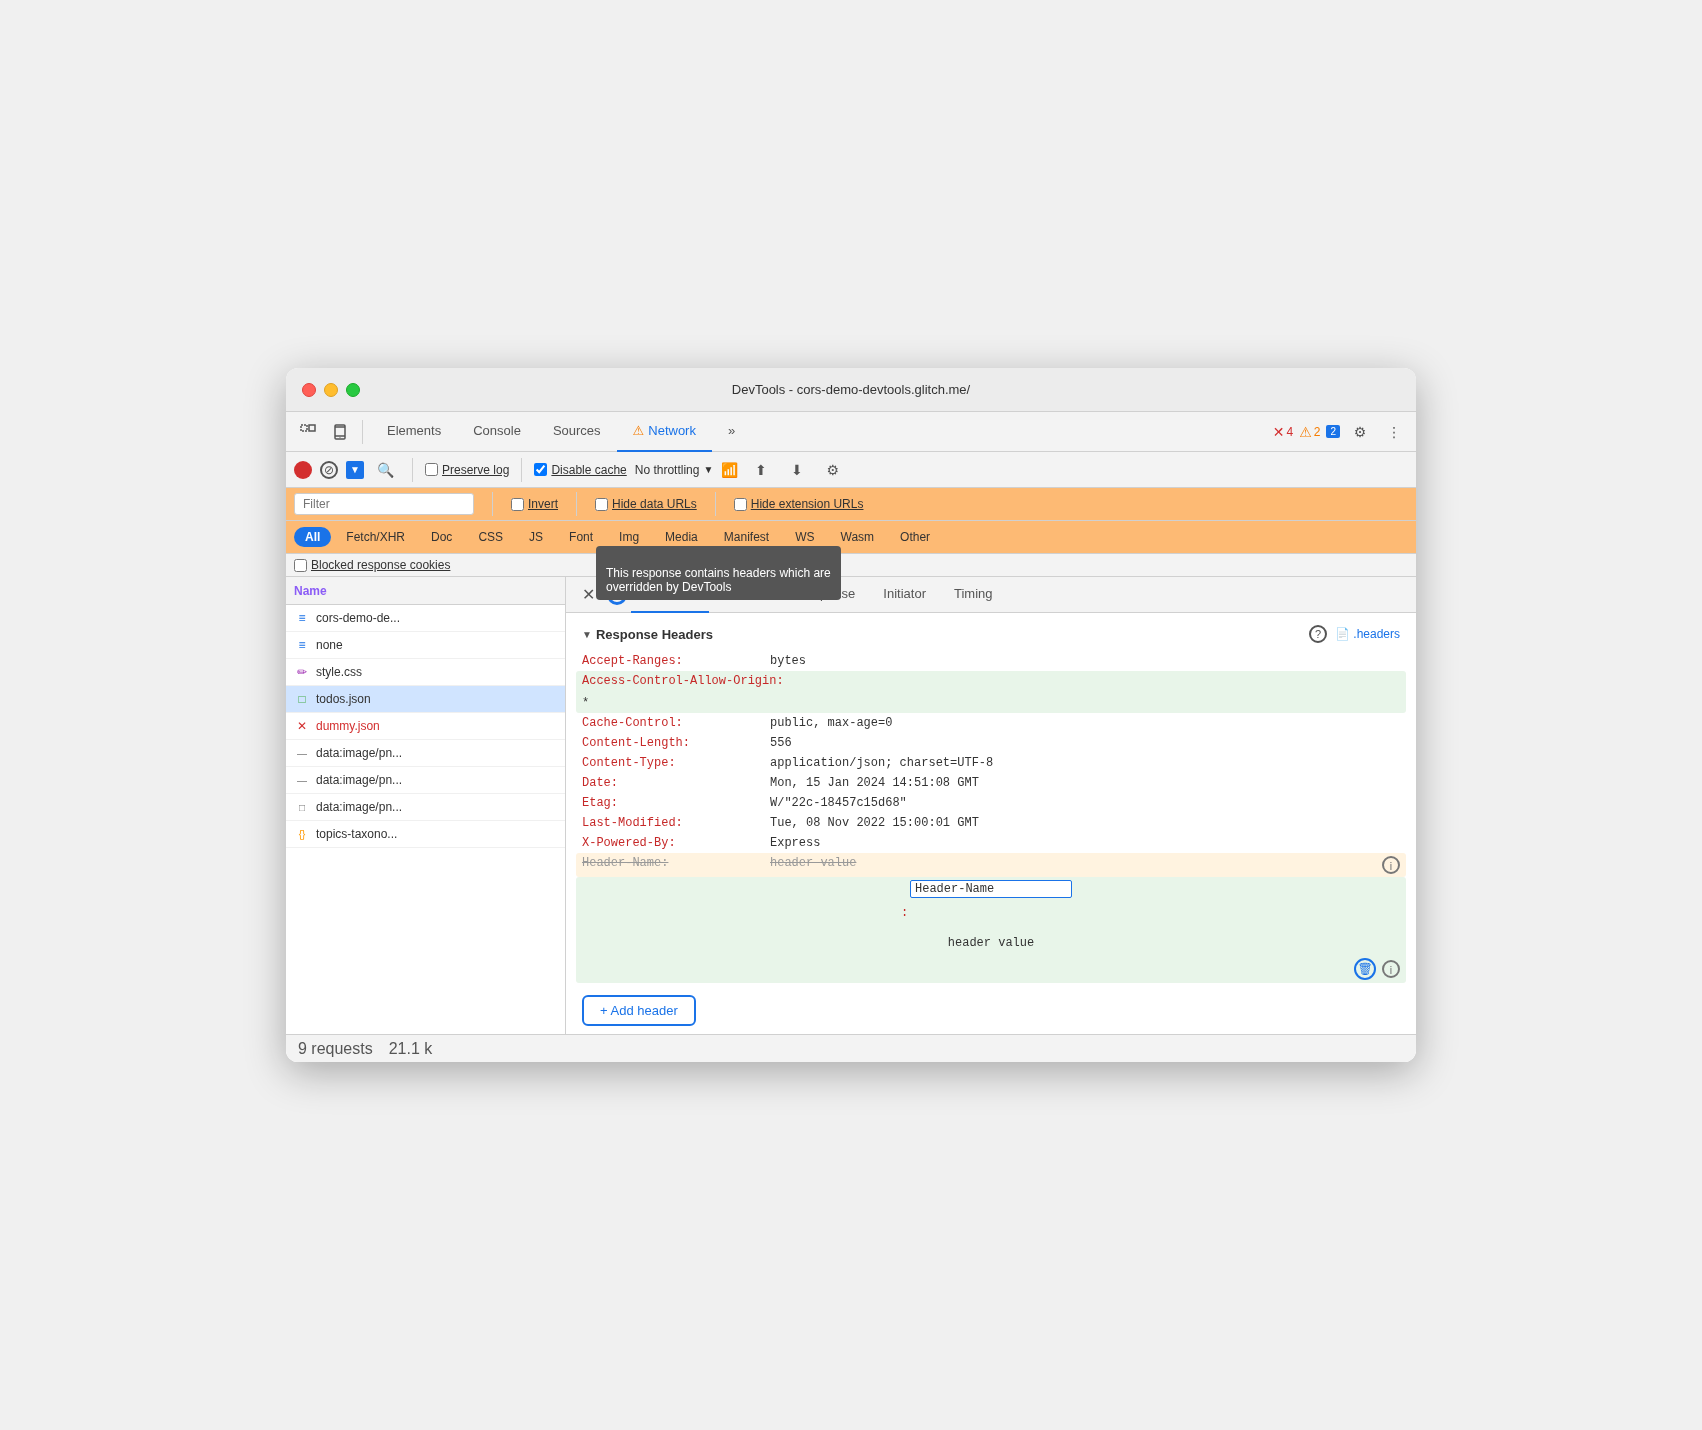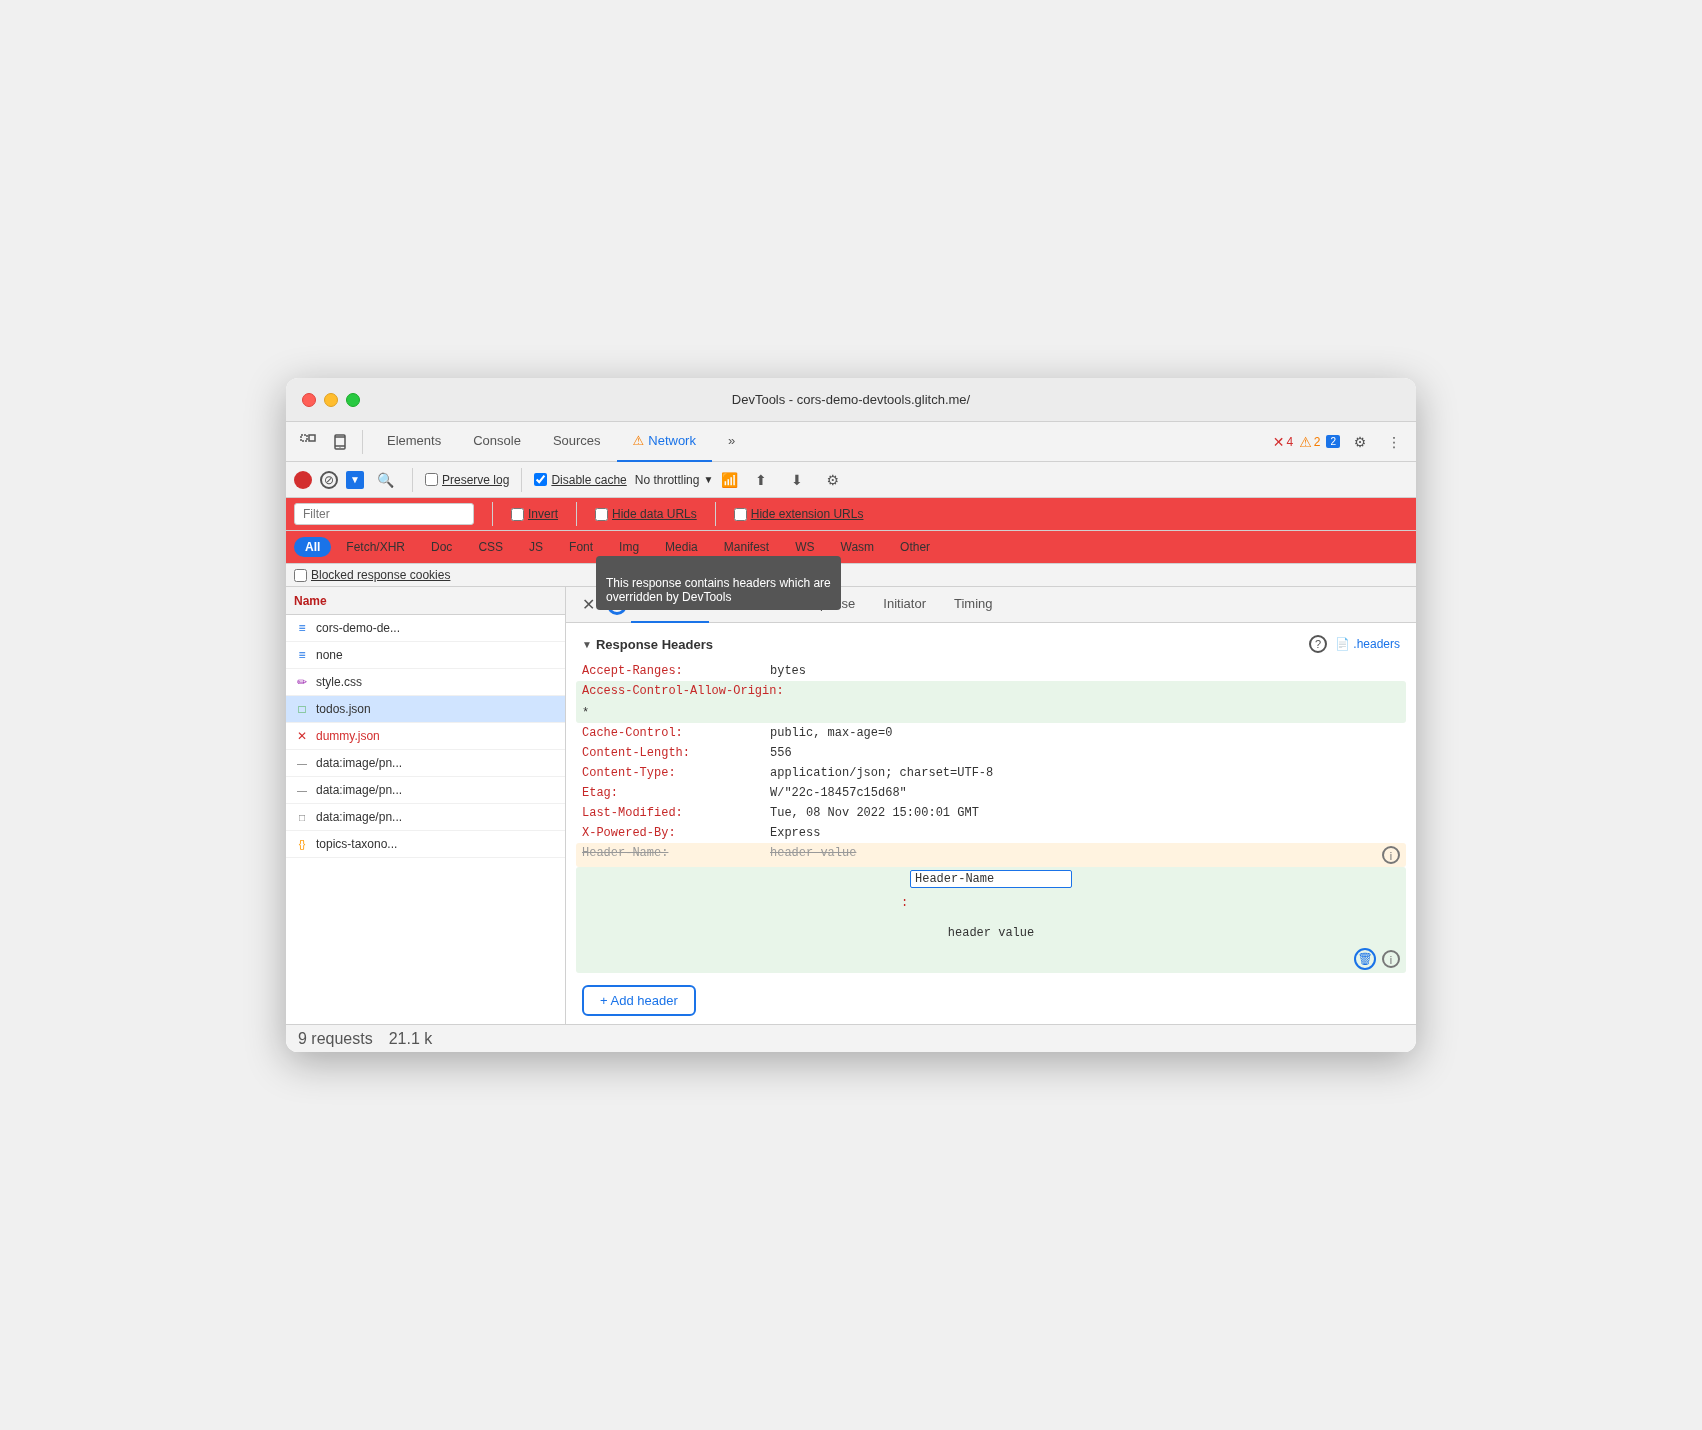--- a/index.html
+++ b/index.html
@@ -166,21 +166,21 @@
       align-items: center;
       gap: 4px;
       font-size: 12px;
       color: #333;
       cursor: pointer;
       white-space: nowrap;
       text-decoration: underline;
     }
     .checkbox-label input { cursor: pointer; }
     .filter-bar {
-      background: #ef4444;
+      background: #fdba74;
       border-bottom: 1px solid #d0d0d0;
       padding: 4px 8px;
       display: flex;
       align-items: center;
       gap: 14px;
     }
     .filter-input {
       width: 180px;
       height: 22px;
       border: 1px solid #ccc;
@@ -245,21 +245,21 @@
       display: flex;
       flex-direction: column;
       overflow: hidden;
     }
     .request-list-header {
       background: #f3f3f3;
       border-bottom: 1px solid #d0d0d0;
       padding: 4px 8px;
       font-size: 12px;
       font-weight: 600;
-      color: #b91c1c;
+      color: #8b5cf6;
       height: 28px;
       display: flex;
       align-items: center;
     }
     .request-items {
       overflow-y: auto;
       flex: 1;
     }
     .request-item {
       display: flex;
@@ -740,20 +740,24 @@
           <div class="header-row">
             <span class="header-name">Content-Length:</span>
             <span class="header-value">556</span>
           </div>
 
           <div class="header-row">
             <span class="header-name">Content-Type:</span>
             <span class="header-value">application/json; charset=UTF-8</span>
           </div>
 
+          <div class="header-row">
+            <span class="header-name">Date:</span>
+            <span class="header-value">Mon, 15 Jan 2024 14:51:08 GMT</span>
+          </div>
 
           <div class="header-row">
             <span class="header-name">Etag:</span>
             <span class="header-value">W/"22c-18457c15d68"</span>
           </div>
 
           <div class="header-row">
             <span class="header-name">Last-Modified:</span>
             <span class="header-value">Tue, 08 Nov 2022 15:00:01 GMT</span>
           </div>

